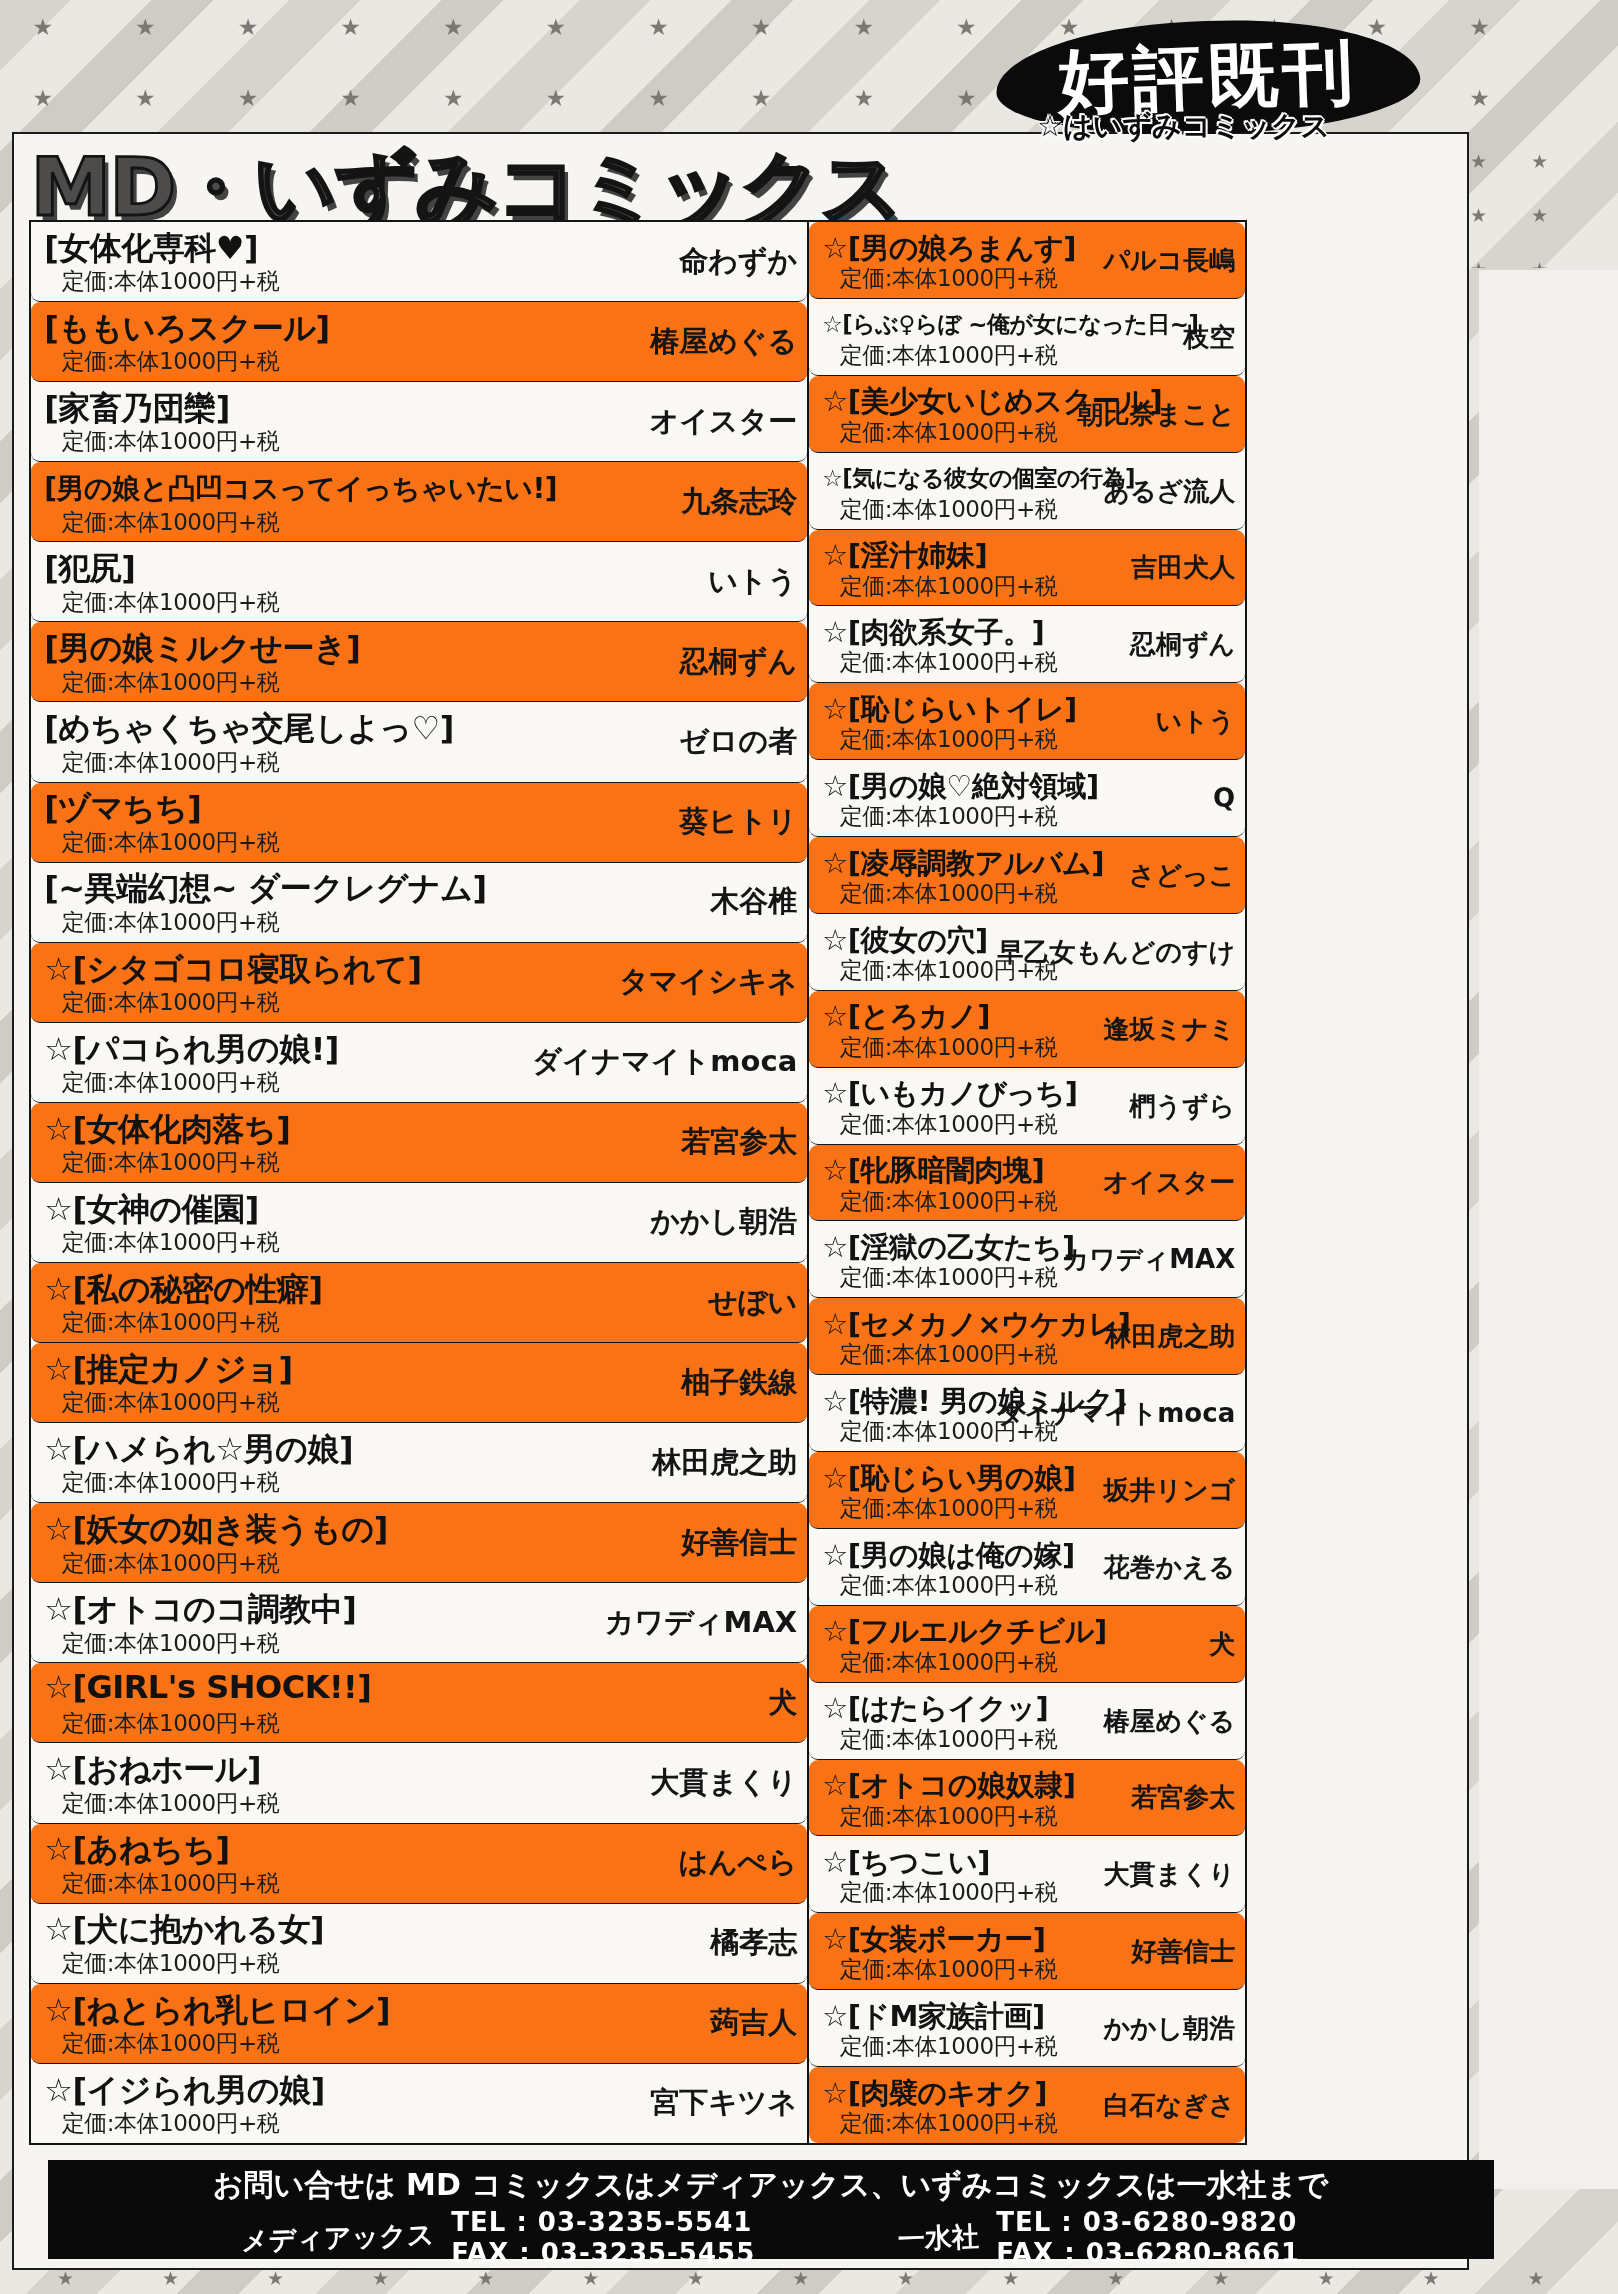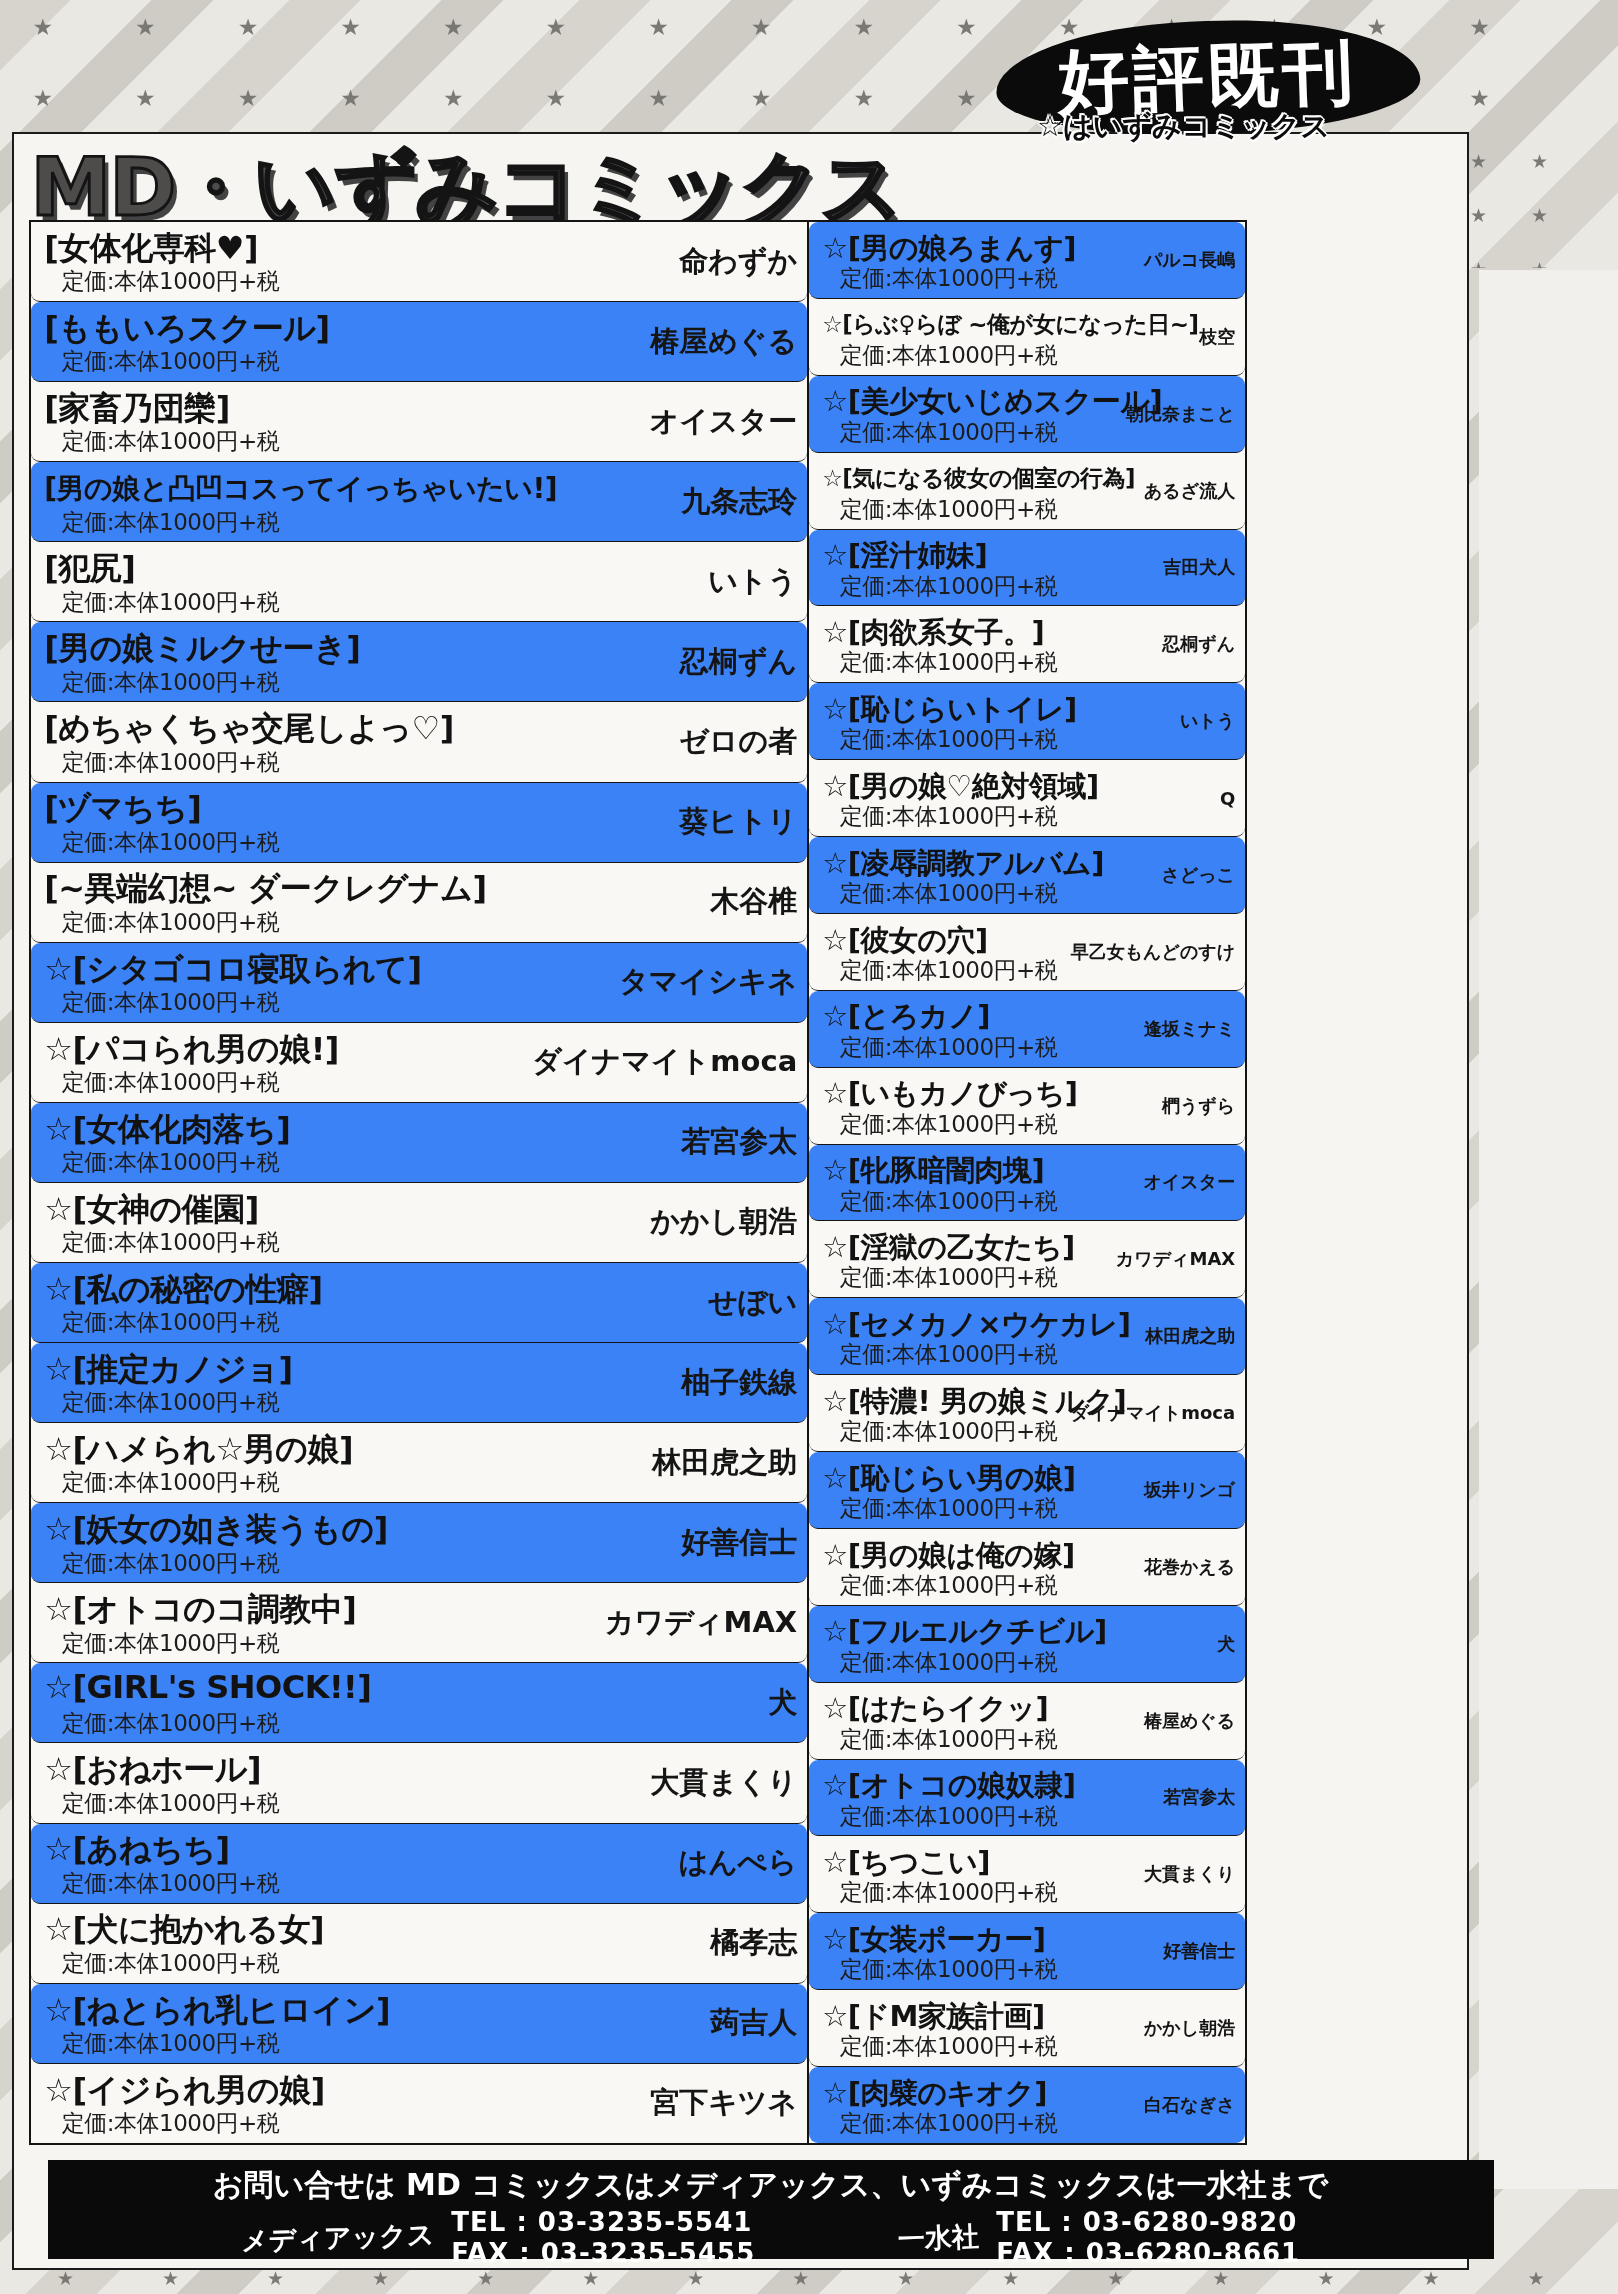--- a/index.html
+++ b/index.html
@@ -39,29 +39,29 @@
   
   .catalog{
     position:absolute;left:15.3px;top:86px;width:1214px;height:1921px;
     border:2.9px solid #141414;display:flex;background:#f9f8f5;
   }
   .col{display:flex;flex-direction:column;}
   .col-left{width:776px;border-right:2.9px solid #141414;}
   .col-right{flex:1;}
   .row{flex:1;position:relative;background:#f9f8f5;border-bottom:1.9px solid #141414;border-radius:9px;}
   .row:last-child{border-bottom:none;}
-  .row.shade{background:#3b82f6;}
+  .row.shade{background:#f97316;}
   .t{position:absolute;left:13.4px;top:4.8px;font-weight:700;white-space:nowrap;letter-spacing:-0.5px;color:#121212;}
   .col-left .t{font-size:32px;}
   .col-left .t.small{font-size:28px;top:7.6px;}
   .col-right .t{font-size:29px;top:6.7px;}
   .col-right .t.small{font-size:23px;top:10.5px;}
   .a{position:absolute;right:9.6px;top:50%;transform:translateY(-50%);font-weight:600;color:#151515;white-space:nowrap;}
   .col-left .a{font-size:29px;}
-  .col-right .a{font-size:18px;}
+  .col-right .a{font-size:26px;}
   .p{position:absolute;left:31px;bottom:3.8px;font-size:23px;color:#1c1c1c;letter-spacing:-0.5px;white-space:nowrap;margin-top:7px;}
   
   .footer{
     position:absolute;left:34px;top:2026px;width:1446px;height:99px;
     background:#0a0a0a;color:#fff;z-index:5;
   }
   .f1{text-align:center;font-size:30px;font-weight:700;padding-top:4.8px;white-space:nowrap;}
   .fc{display:flex;justify-content:center;gap:143px;margin-top:1px;}
   .fg{display:flex;align-items:center;gap:17px;}
   .fl{font-size:27px;font-weight:700;transform:rotate(-2deg);}

